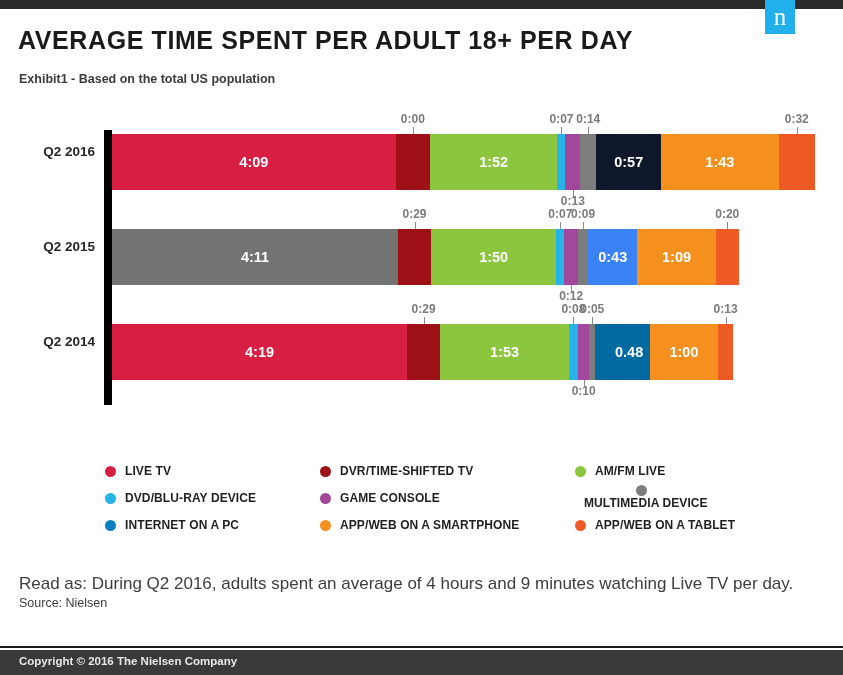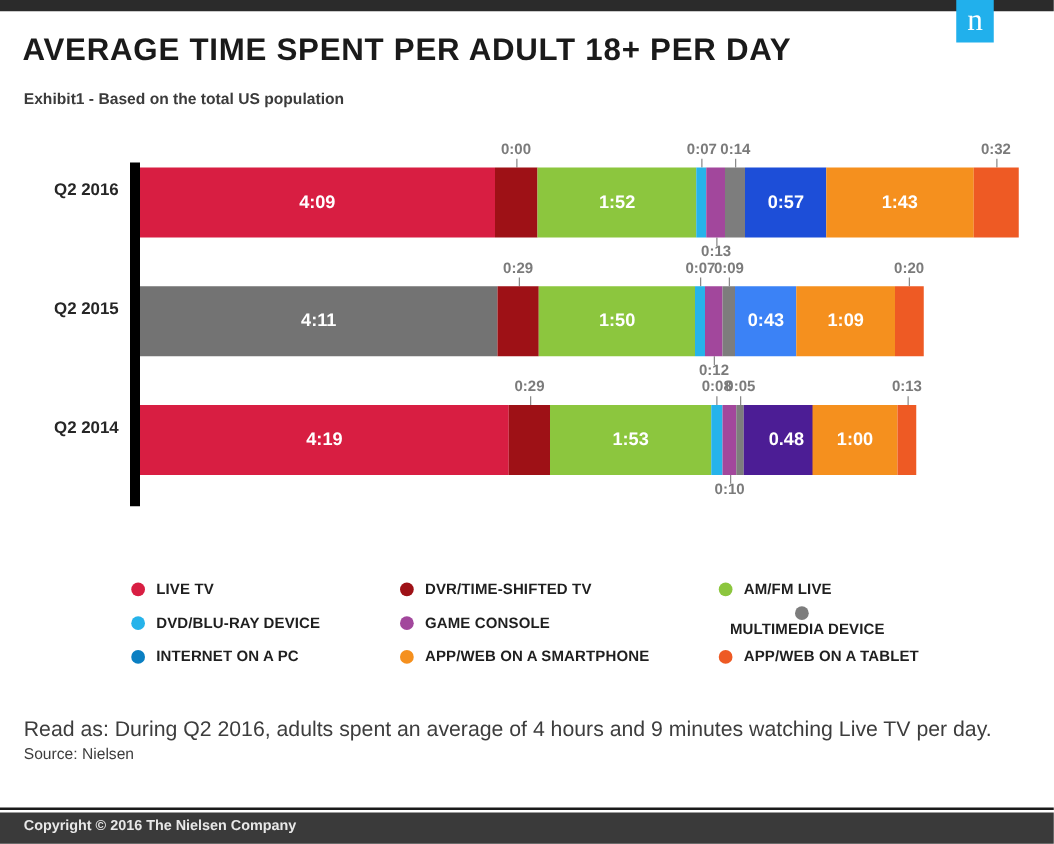--- a/index.html
+++ b/index.html
@@ -101,21 +101,21 @@
         <div class="seg" style="left: 0px; width: 283.707px; background: rgb(216, 30, 66);">
           <span class="segval">4:09</span>
         </div>
         <div class="seg" style="left: 283.707px; width: 34.1815px; background: rgb(158, 17, 22);"></div>
         <div class="seg" style="left: 317.888px; width: 127.611px; background: rgb(140, 198, 62);">
           <span class="segval">1:52</span>
         </div>
         <div class="seg" style="left: 445.499px; width: 7.97569px; background: rgb(38, 179, 234);"></div>
         <div class="seg" style="left: 453.475px; width: 14.812px; background: rgb(162, 71, 156);"></div>
         <div class="seg" style="left: 468.287px; width: 15.9514px; background: rgb(125, 125, 125);"></div>
-        <div class="seg" style="left: 484.238px; width: 64.9449px; background: #1d4ed8;">
+        <div class="seg" style="left: 484.238px; width: 64.9449px; background: #0f172a;">
           <span class="segval">0:57</span>
         </div>
         <div class="seg" style="left: 549.183px; width: 117.357px; background: rgb(245, 144, 30);">
           <span class="segval">1:43</span>
         </div>
         <div class="seg" style="left: 666.54px; width: 36.4603px; background: rgb(238, 90, 36);"></div>
       </div>
       <div class="ylabel" style="top: 129px;">Q2 2015</div>
       <div class="calloutT" style="left: 414.506px; top: 97px;">0:29</div>
       <div class="tick" style="left: 414.506px; top: 112px; height: 7px;"></div>
@@ -161,21 +161,21 @@
         <div class="seg" style="left: 0px; width: 295.1px; background: rgb(216, 30, 66);">
           <span class="segval">4:19</span>
         </div>
         <div class="seg" style="left: 295.1px; width: 33.0421px; background: rgb(158, 17, 22);"></div>
         <div class="seg" style="left: 328.143px; width: 128.75px; background: rgb(140, 198, 62);">
           <span class="segval">1:53</span>
         </div>
         <div class="seg" style="left: 456.893px; width: 9.11507px; background: rgb(38, 179, 234);"></div>
         <div class="seg" style="left: 466.008px; width: 11.3938px; background: rgb(162, 71, 156);"></div>
         <div class="seg" style="left: 477.402px; width: 5.69692px; background: rgb(125, 125, 125);"></div>
-        <div class="seg" style="left: 483.099px; width: 68px; background: #4c1d95;">
+        <div class="seg" style="left: 483.099px; width: 68px; background: #0369a1;">
           <span class="segval">0.48</span>
         </div>
         <div class="seg" style="left: 537.789px; width: 68.363px; background: rgb(245, 144, 30);">
           <span class="segval">1:00</span>
         </div>
         <div class="seg" style="left: 606.152px; width: 14.812px; background: rgb(238, 90, 36);"></div>
       </div>
     </div>
 
   <div class="legend" id="legend">

